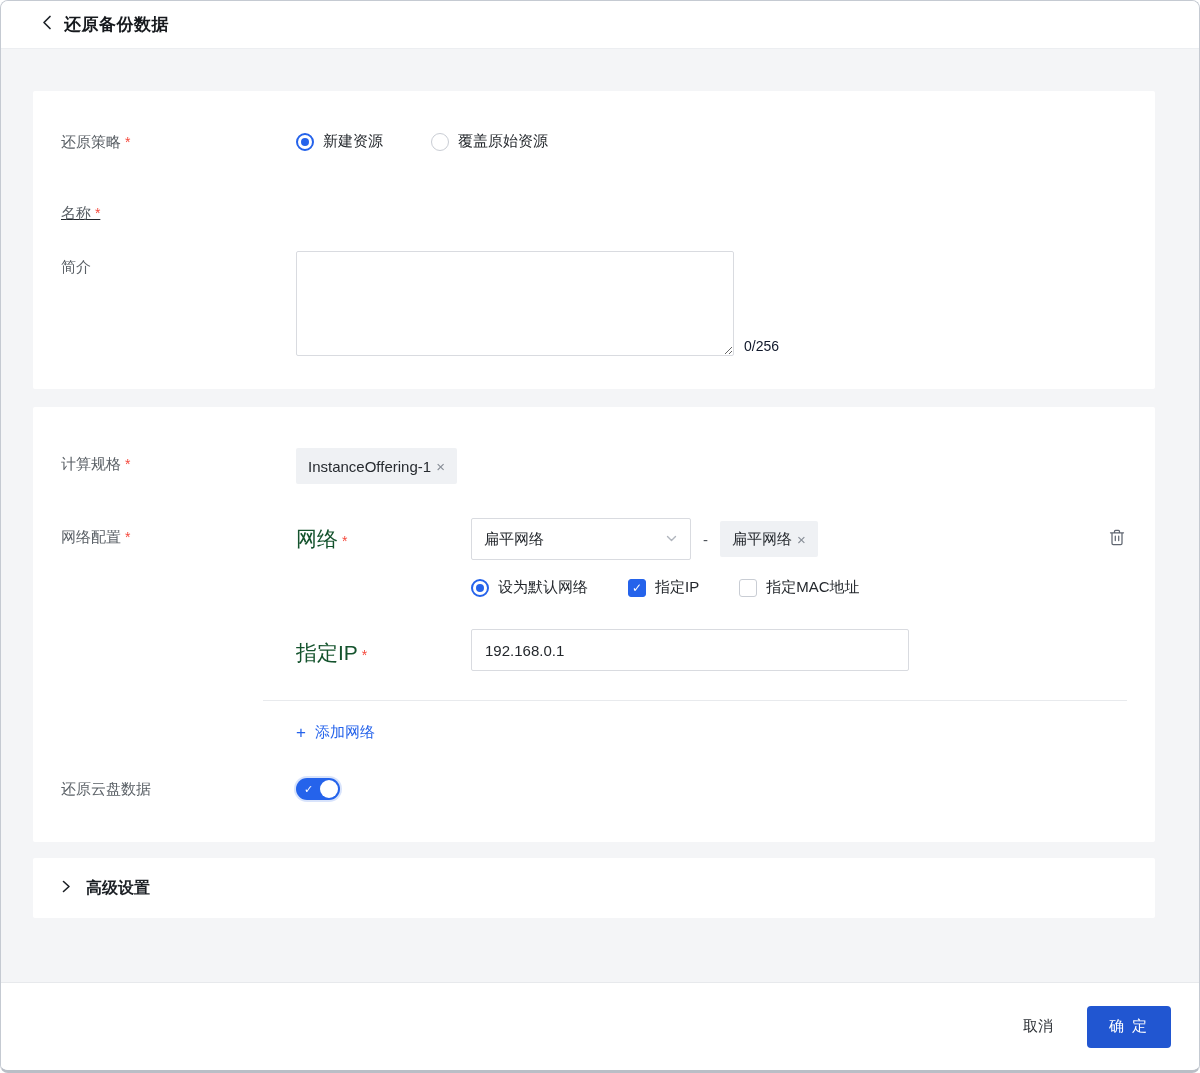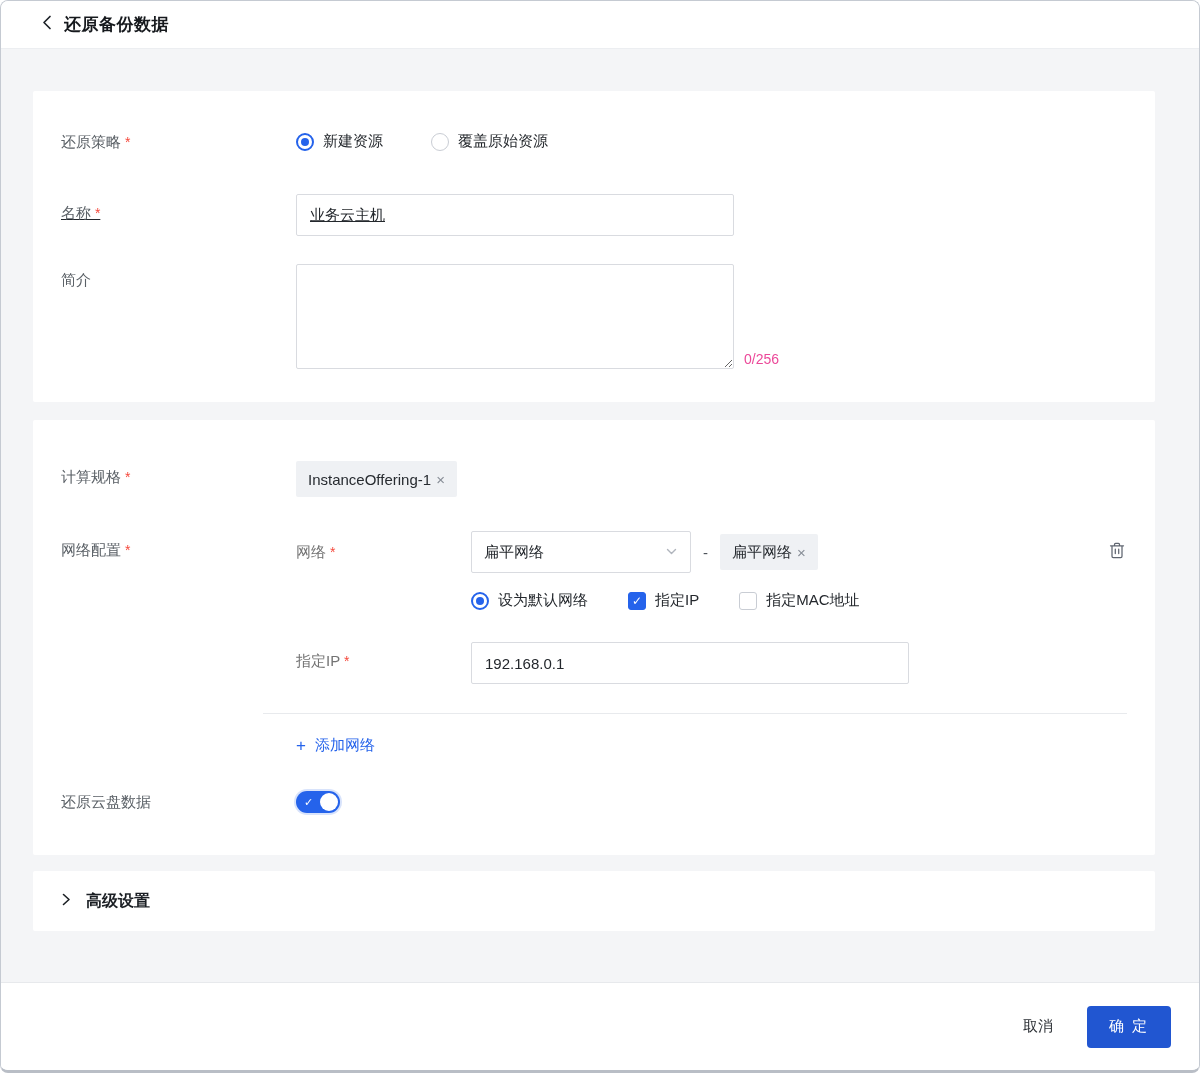--- a/index.html
+++ b/index.html
@@ -51,21 +51,21 @@
     font-family:"Liberation Sans","DejaVu Sans",sans-serif;
     background:#fff; outline:none;
   }
   .desc-area {
     width:438px; height:105px;
     border:1px solid #d9dbe0; border-radius:2px;
     font-size:15px; color:#24282d; padding:8px 13px;
     font-family:"Liberation Sans","DejaVu Sans",sans-serif;
     resize:both; outline:none;
   }
-  .counter { font-size:14px; color:#ec4899; align-self:flex-end; margin-left:10px; padding-bottom:2px; }
+  .counter { font-size:14px; color:#0f172a; align-self:flex-end; margin-left:10px; padding-bottom:2px; }
 
   
   .choice { display:inline-flex; align-items:center; gap:9px; cursor:pointer; font-size:15px; color:#24282d; }
   .radio-outer {
     width:18px; height:18px; border-radius:50%;
     border:1px solid #c9cdd4; background:#fff;
     display:inline-flex; align-items:center; justify-content:center; flex:0 0 18px;
   }
   .radio-outer.on { border:2px solid #2563eb; }
   .radio-dot { width:8px; height:8px; border-radius:50%; background:#2563eb; }
@@ -88,21 +88,21 @@
   
   .select-box {
     width:220px; height:42px;
     border:1px solid #d9dbe0; border-radius:2px; background:#fff;
     display:flex; align-items:center; justify-content:space-between;
     padding:0 12px; font-size:15px; color:#24282d; cursor:pointer;
   }
   .dash-sep { margin:0 12px; color:#4e545b; font-size:15px; }
 
   .net-line1 { display:flex; align-items:center; }
-  .net-sublabel { width:175px; flex:0 0 175px; font-size:15px; color:#737373; padding-top:0; }
+  .net-sublabel { width:175px; flex:0 0 175px; font-size:21px; color:#14532d; padding-top:0; }
   .trash-btn { margin-left:auto; margin-right:2px; cursor:pointer; display:flex; align-items:center; }
 
   .opt-row { margin:18px 0 0 175px; display:flex; align-items:center; }
   .opt-row .choice { margin-right:40px; }
   .opt-row .choice:last-child { margin-right:0; }
 
   .ip-row { margin-top:32px; display:flex; }
   .divider { height:1px; background:#e8eaed; margin:29px 0 0 -33px; width:calc(100% + 33px); }
 
   .add-link {
@@ -173,21 +173,20 @@
           </label>
           <label class="choice">
             <span class="radio-outer"></span>
             <span>覆盖原始资源</span>
           </label>
         </div>
       </div>
 
       <div class="form-row mb28">
         <div class="label-col pt10 req">名称</div>
-        <input class="text-input" type="text" value="业务云主机" style="">
       </div>
 
       <div class="form-row">
         <div class="label-col pt7">简介</div>
         <textarea class="desc-area" style=""></textarea>
         <span class="counter">0/256</span>
       </div>
 
     </div>
 

